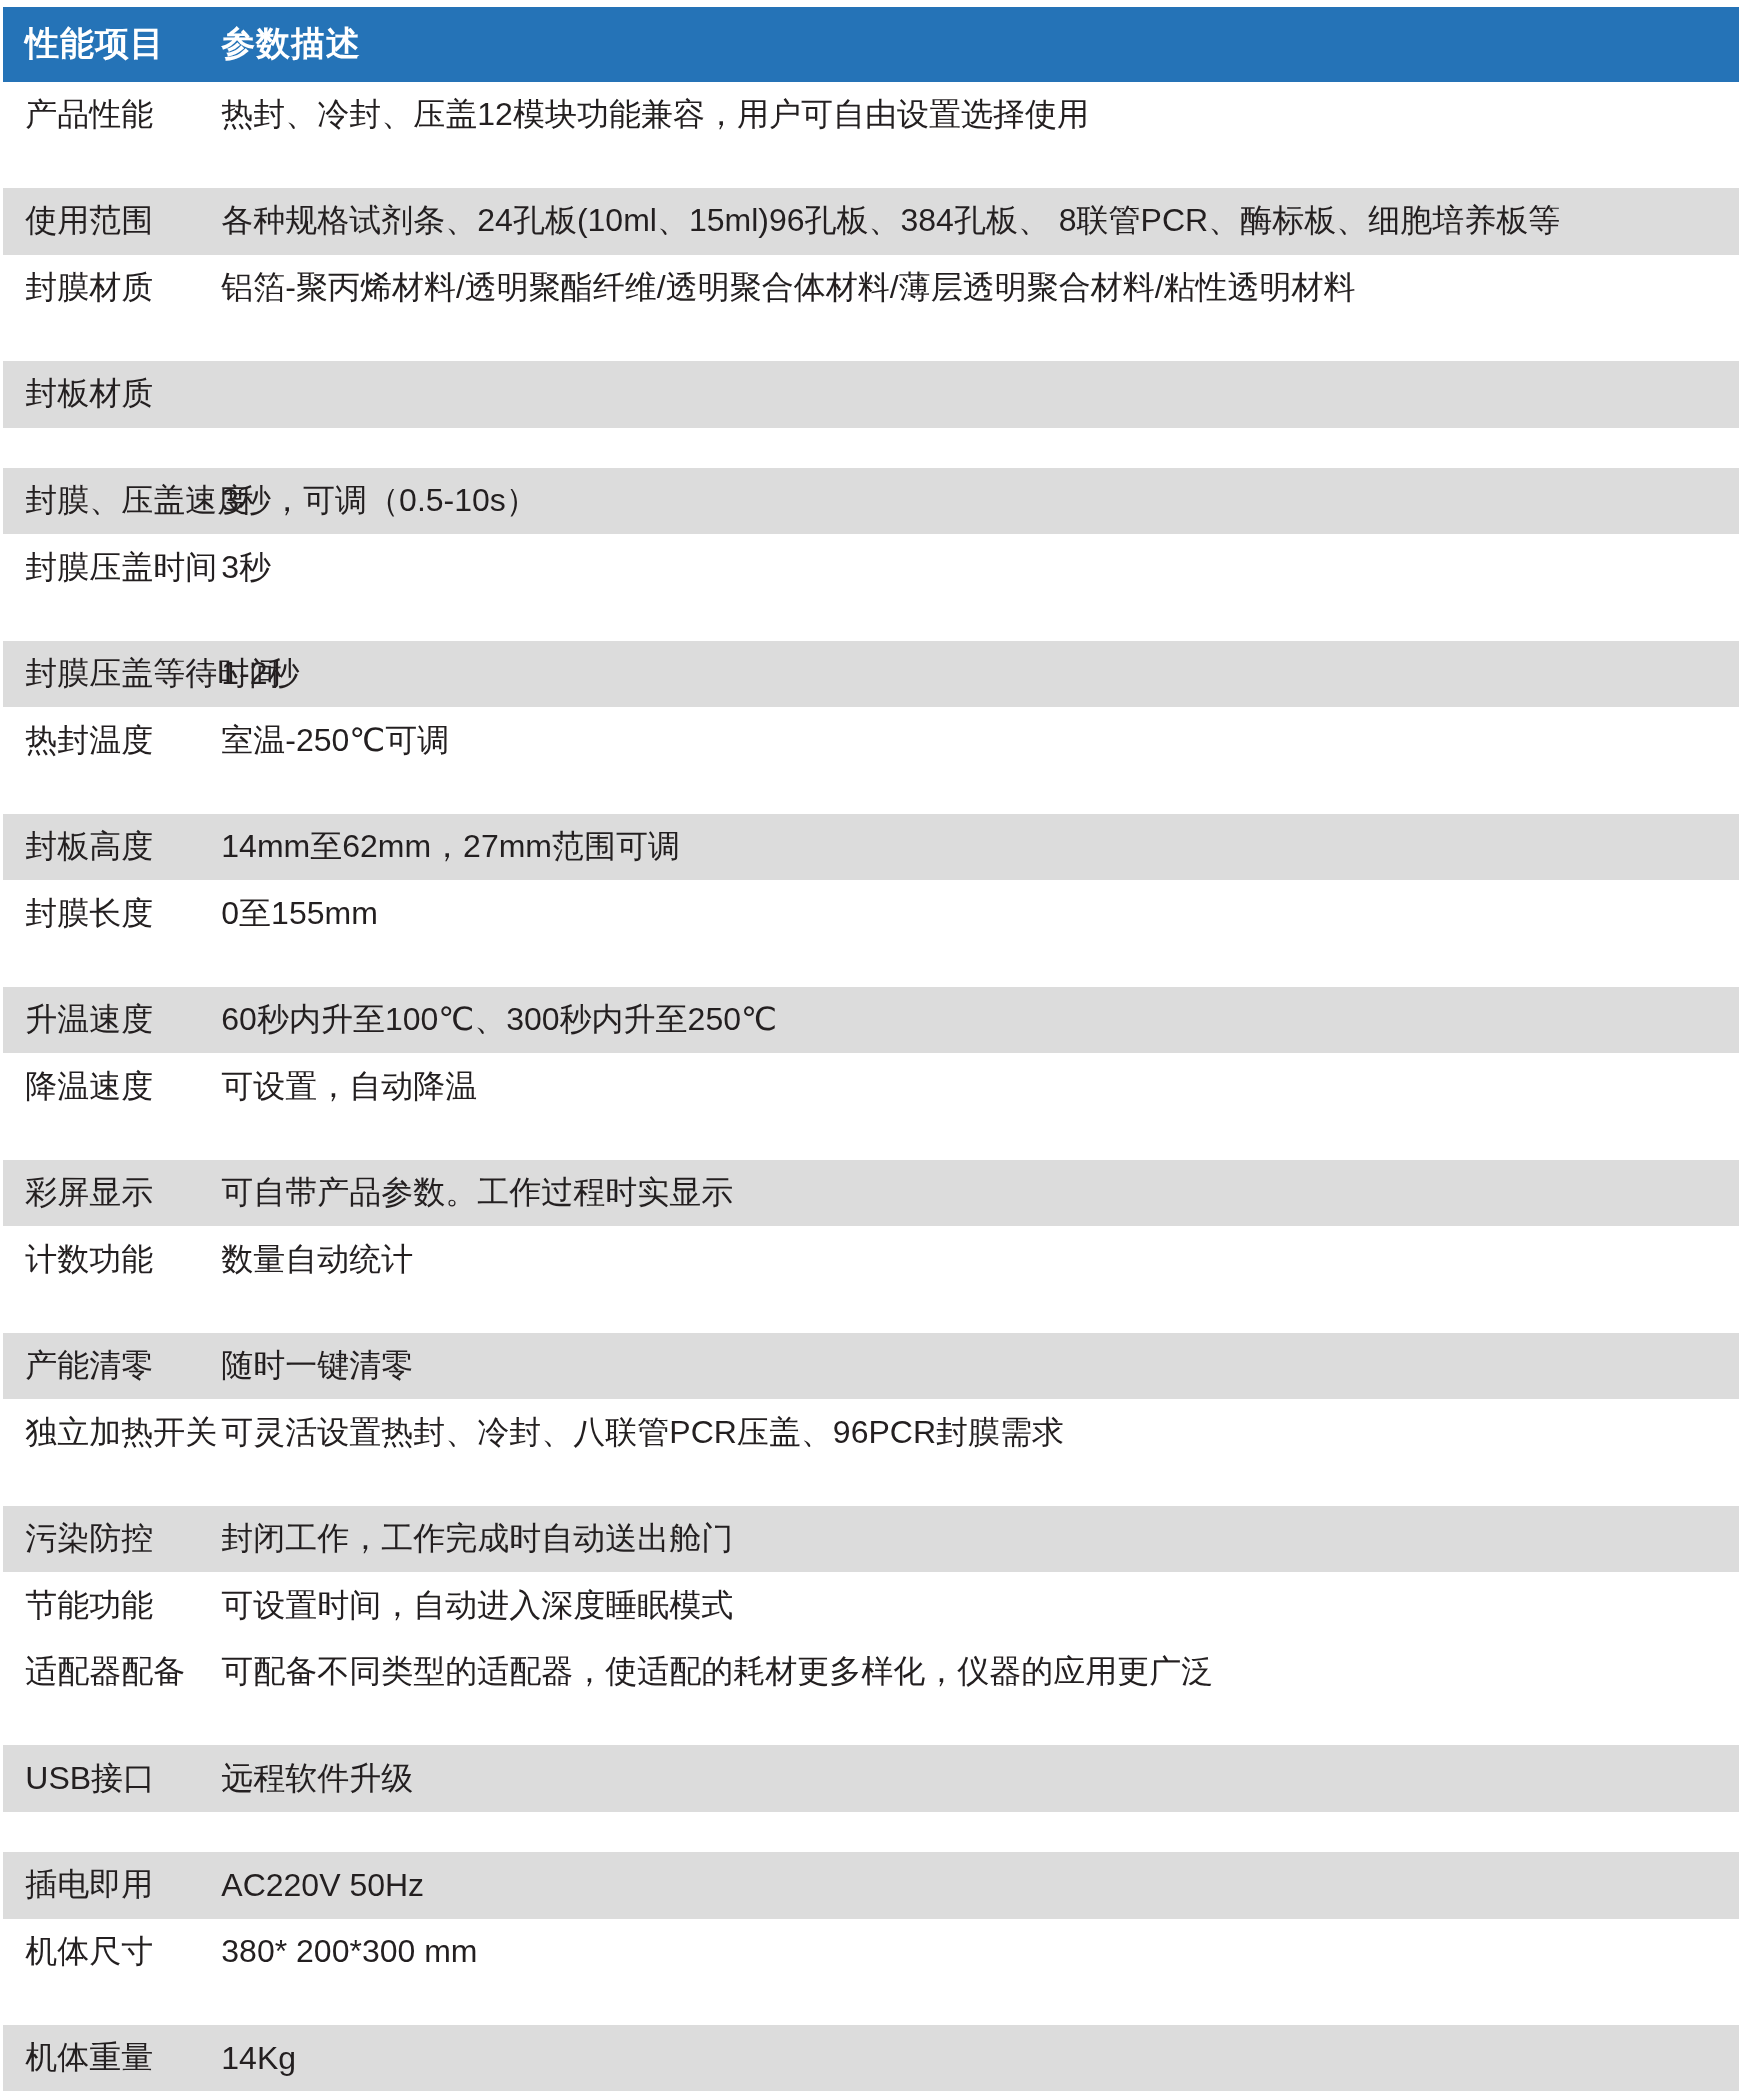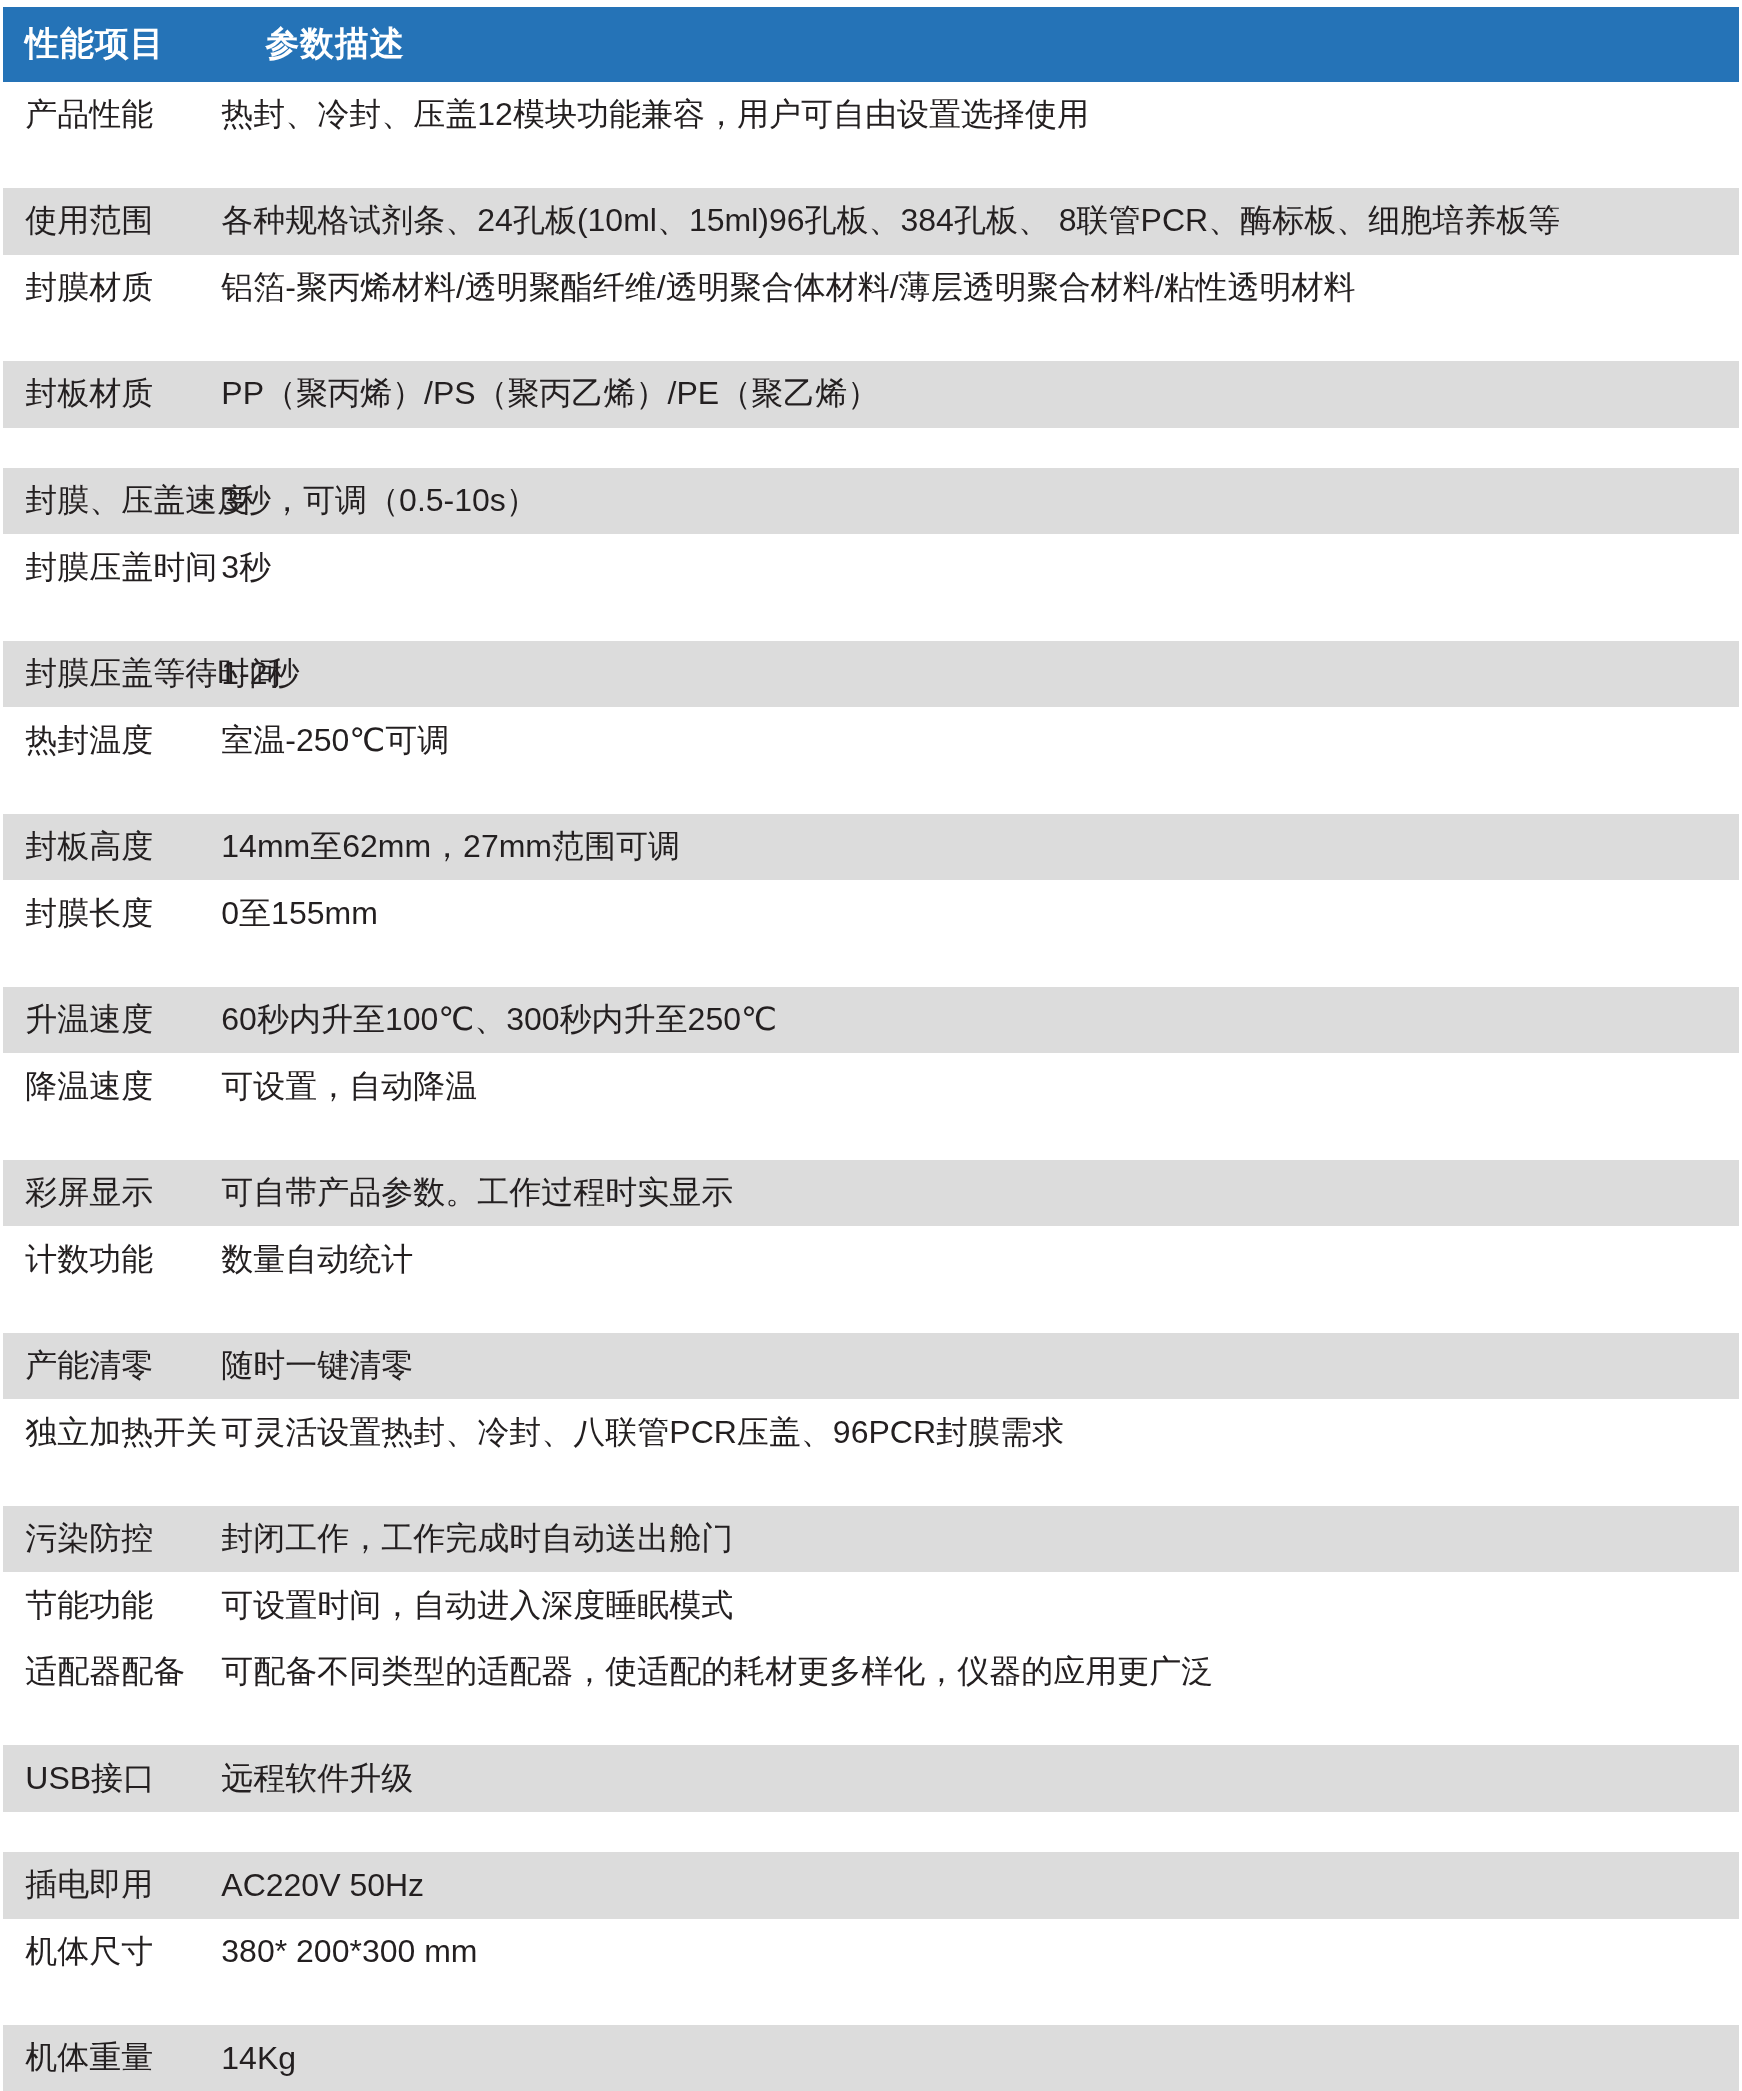--- a/index.html
+++ b/index.html
@@ -31,21 +31,20 @@
   .table-header {
     height: 75px;
     flex: 0 0 75px;
     background: var(--header-bg);
     color: var(--header-text);
     display: flex;
     align-items: center;
     font-size: 34px;
     font-weight: bold;
     letter-spacing: 0.8px;
-    gap: 44px;
   }
   .table-body {
     flex: 1;
     display: flex;
     flex-direction: column;
   }
   .row {
     flex: 1;
     display: flex;
     align-items: center;
@@ -89,21 +88,20 @@
     <div class="cell-value">各种规格试剂条、24孔板(10ml、15ml)96孔板、384孔板、 8联管PCR、酶标板、细胞培养板等</div>
   </div>
 
   <div class="row">
     <div class="cell-label">封膜材质</div>
     <div class="cell-value">铝箔-聚丙烯材料/透明聚酯纤维/透明聚合体材料/薄层透明聚合材料/粘性透明材料</div>
   </div>
 
   <div class="row alt">
     <div class="cell-label">封板材质</div>
-    <div class="cell-value">PP（聚丙烯）/PS（聚丙乙烯）/PE（聚乙烯）</div>
   </div>
 
 
   <div class="row alt">
     <div class="cell-label">封膜、压盖速度</div>
     <div class="cell-value">3秒，可调（0.5-10s）</div>
   </div>
 
   <div class="row">
     <div class="cell-label">封膜压盖时间</div>

